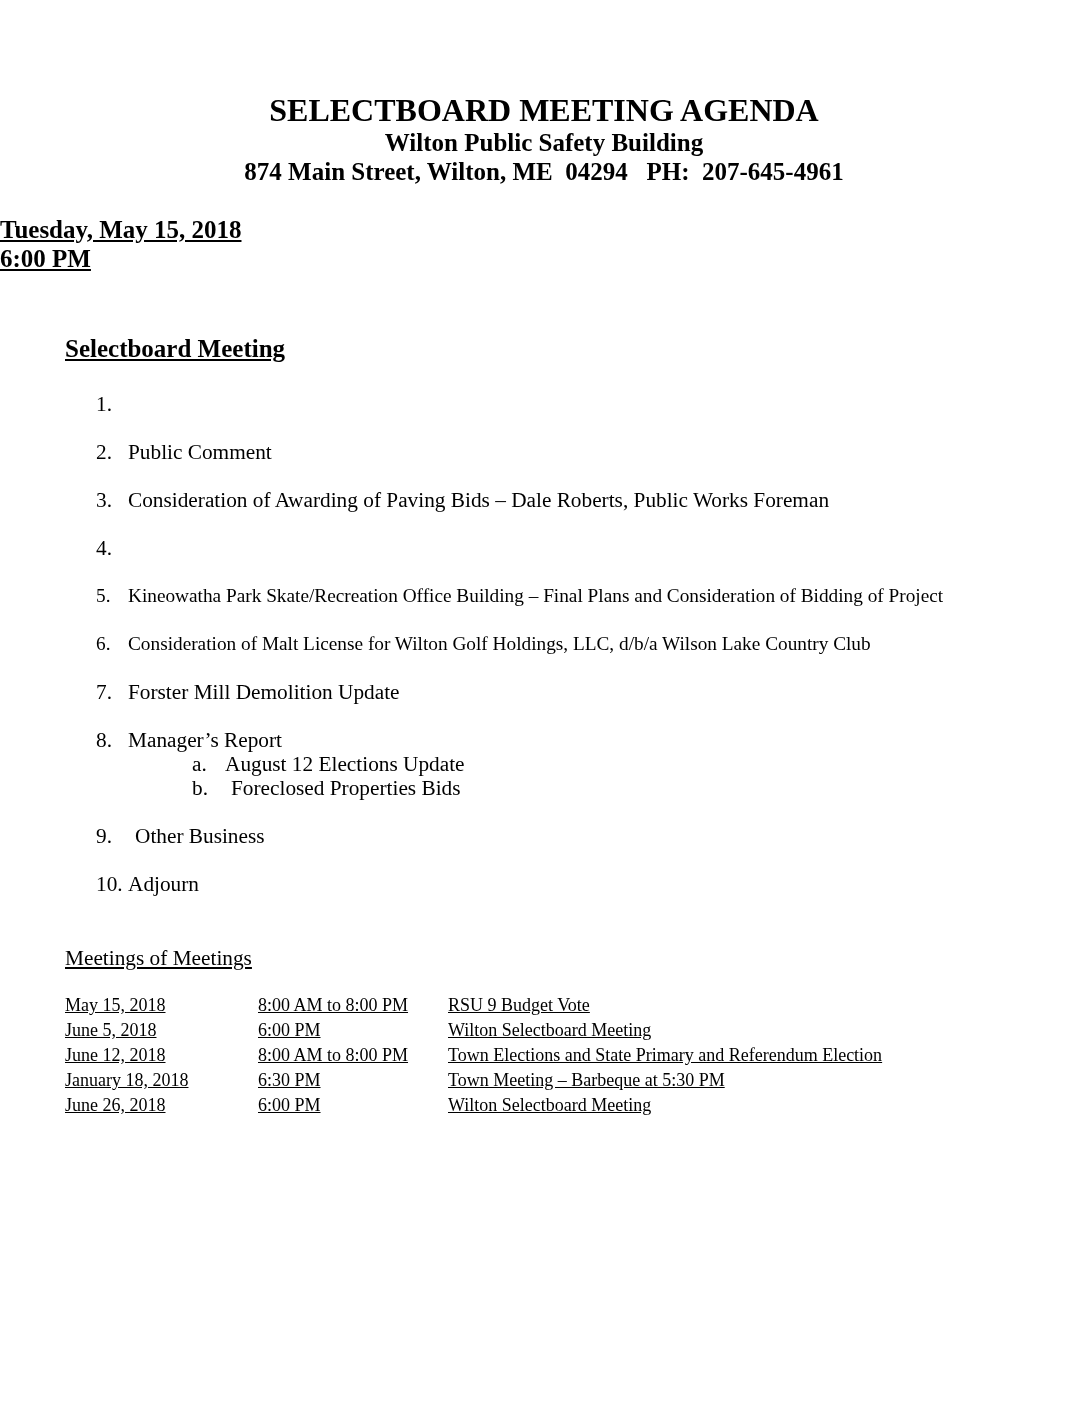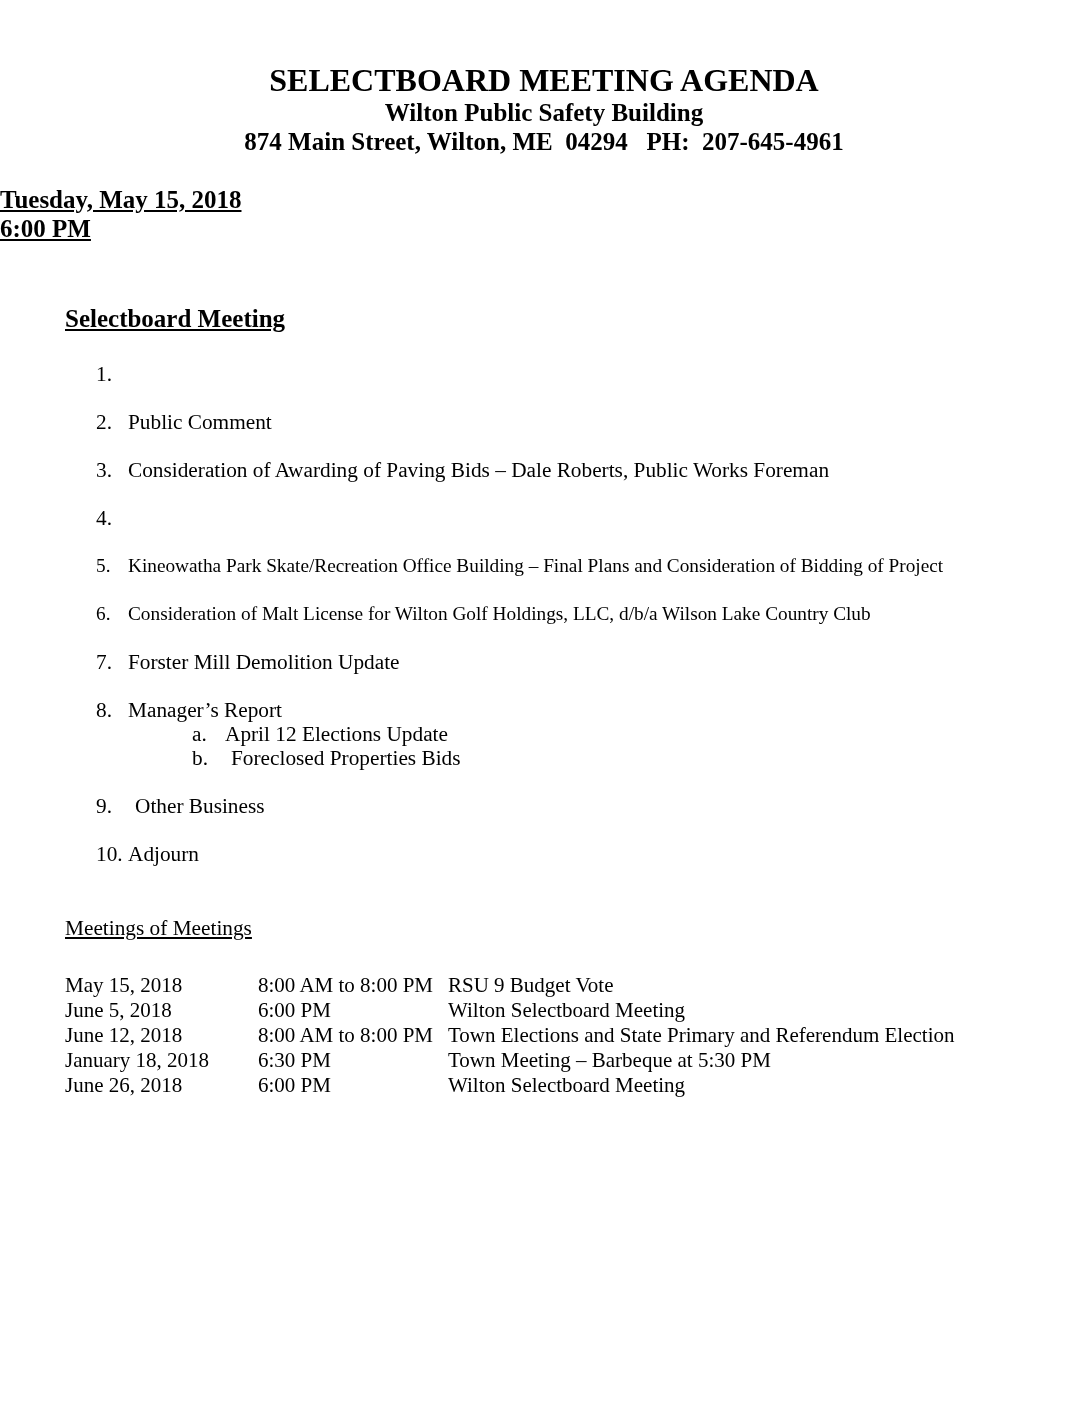--- a/index.html
+++ b/index.html
@@ -10,21 +10,21 @@
     position: relative;
     font-family: "Liberation Serif", "DejaVu Serif", serif;
     color: #000000;
     overflow: hidden;
   }
   [data-bind] { white-space: pre-wrap; }
 
   .page { width: 1088px; height: 1408px; }
 
   
-  .doc-header { text-align: center; padding-top: 62px; }
+  .doc-header { text-align: center; padding-top: 92px; }
   .doc-title {
     font-size: 32px;
     line-height: 37px;
     font-weight: bold;
   }
   .venue {
     font-size: 25px;
     line-height: 28px;
     font-weight: bold;
   }
@@ -83,24 +83,25 @@
 
   
   .calendar-heading {
     margin-top: 50px;
     margin-left: 65px;
     font-size: 21.3px;
     line-height: 25px;
     text-decoration: underline;
   }
   .calendar-table {
-    margin-top: 32px;
+    margin-top: 22px;
     margin-left: 65px;
     margin-right: 30px;
-    font-size: 21px;
+    font-size: 18px;
+    text-decoration: underline;
   }
   .calendar-row {
     display: flex;
     align-items: flex-start;
     line-height: 25px;
   }
   .cal-date { flex: 0 0 193px; }
   .cal-time { flex: 0 0 190px; }
   .cal-event { flex: 1; }
 </style>
@@ -148,21 +149,21 @@
       <span class="item-num" data-bind="agenda.items.6.num">7.</span>
       <span class="item-label" data-bind="agenda.items.6.label">Forster Mill Demolition Update</span>
     </li>
     <li class="agenda-item">
       <span class="item-num" data-bind="agenda.items.7.num">8.</span>
       <span class="item-body">
         <span class="item-label" data-bind="agenda.items.7.label">Manager’s Report</span>
         <ul class="sub-list">
           <li class="sub-item">
             <span class="sub-num" data-bind="agenda.items.7.sub.0.num">a.</span>
-            <span class="sub-label" data-bind="agenda.items.7.sub.0.label">April 12 Elections Update</span>
+            <span class="sub-label" data-bind="agenda.items.7.sub.0.label">August 12 Elections Update</span>
           </li>
           <li class="sub-item b-gap">
             <span class="sub-num" data-bind="agenda.items.7.sub.1.num">b.</span>
             <span class="sub-label" data-bind="agenda.items.7.sub.1.label">Foreclosed Properties Bids</span>
           </li>
         </ul>
       </span>
     </li>
     <li class="agenda-item">
       <span class="item-num" data-bind="agenda.items.8.num">9.</span>

